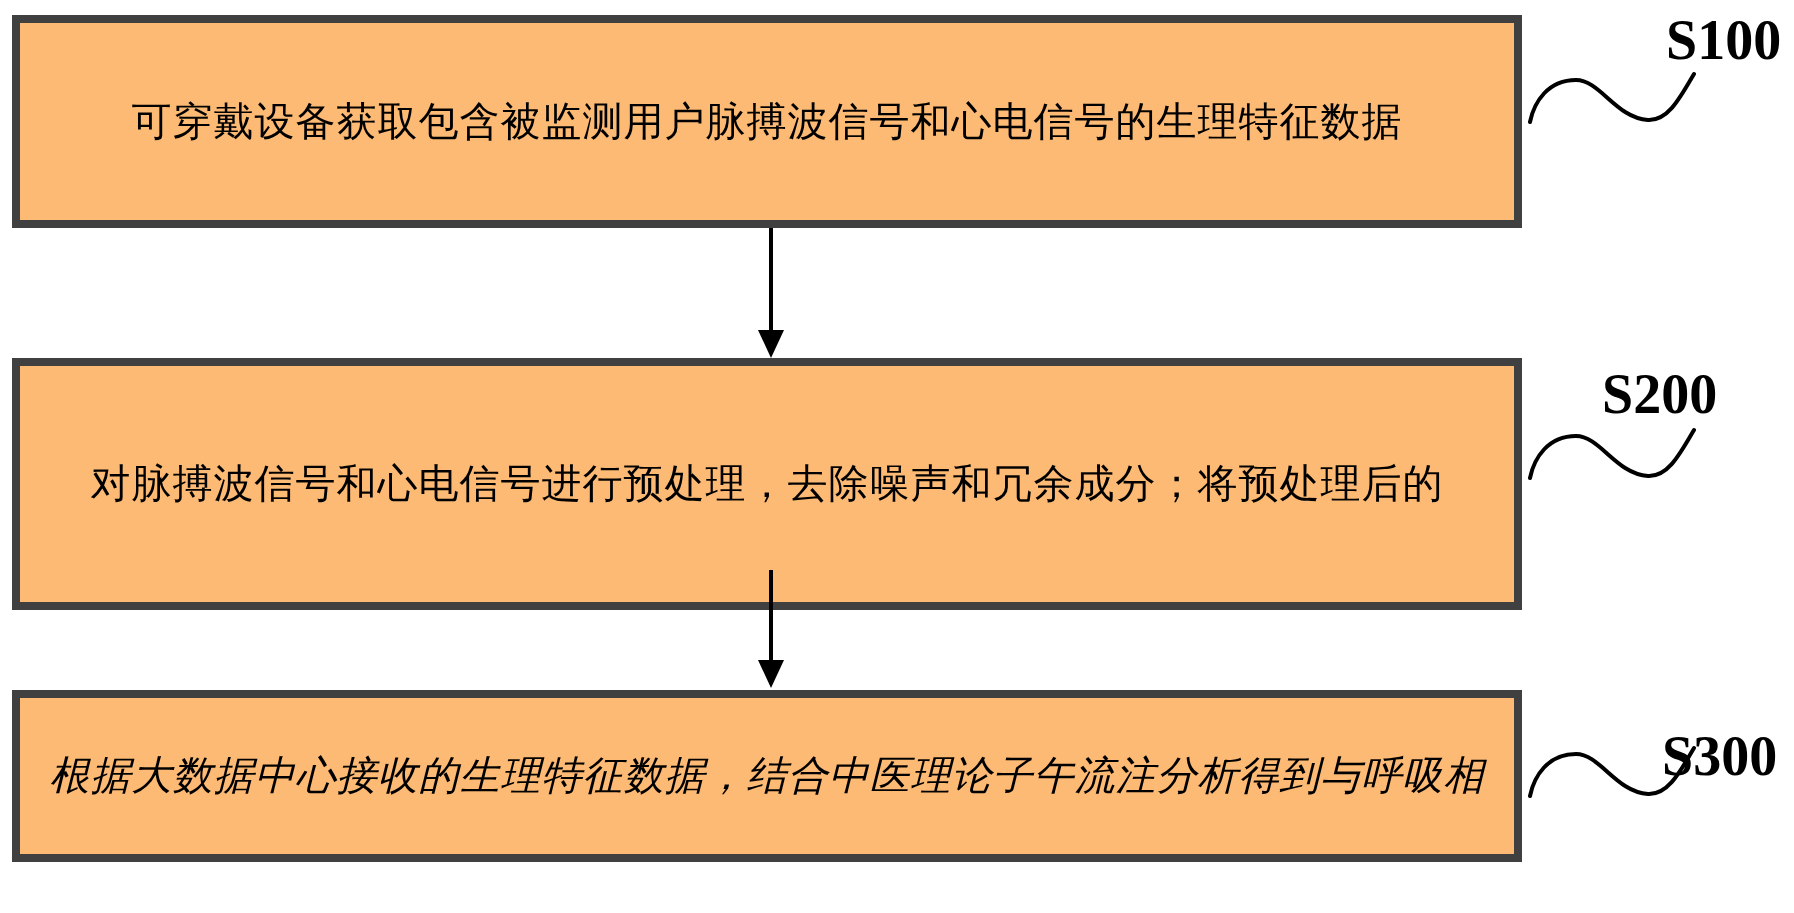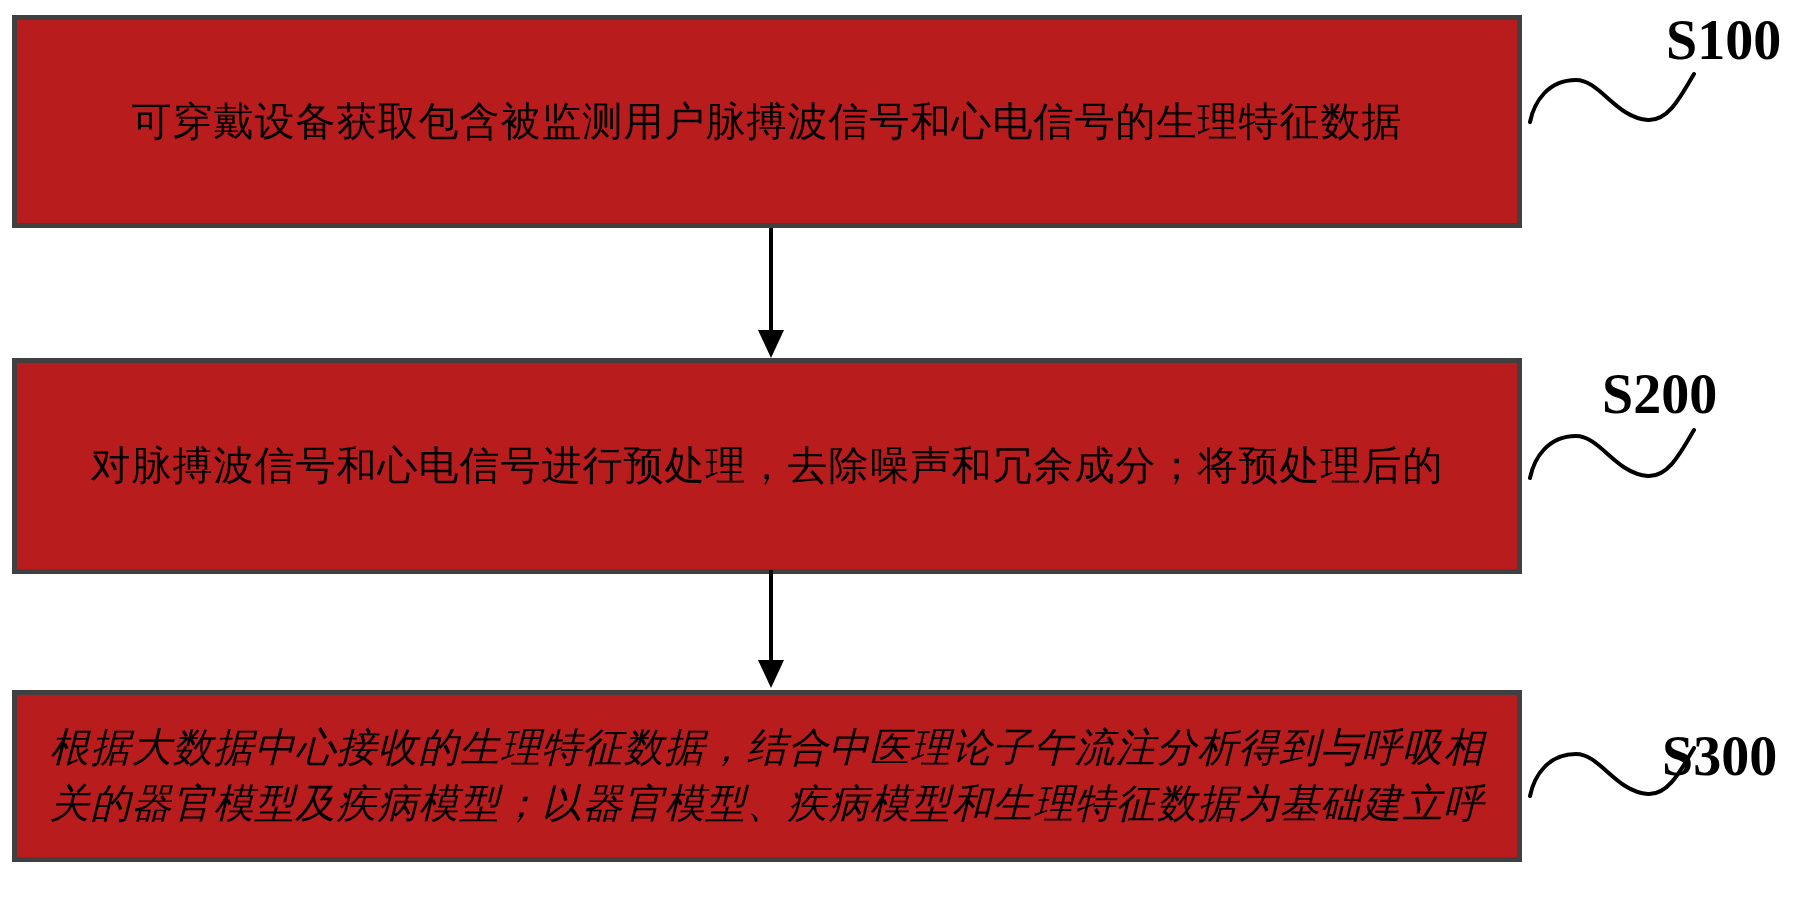--- a/index.html
+++ b/index.html
@@ -13,30 +13,30 @@
     height: 913px;
     background: #ffffff;
     font-family: "Liberation Serif", "DejaVu Serif", serif;
     color: #000000;
     overflow: hidden;
   }
   .process-box {
     position: absolute;
     left: 12px;
     width: 1510px;
-    border: 5px solid #404040;
-    background: #b91c1c;
+    border: 8px solid #404040;
+    background: #fdba74;
     box-sizing: border-box;
     display: flex;
     flex-direction: column;
     justify-content: center;
     align-items: center;
   }
   .box-1 { top: 15px;  height: 213px; }
-  .box-2 { top: 358px; height: 216px; }
+  .box-2 { top: 358px; height: 252px; }
   .box-3 { top: 690px; height: 172px; font-style: italic; }
   .box-text {
     width: 100%;
     text-align: center;
     font-size: 40px;
     line-height: 56px;
     letter-spacing: 1px;
     white-space: nowrap;
   }
   .arrow-shaft {
@@ -92,21 +92,20 @@
 
   <div class="process-box box-2">
     <div class="box-text">对脉搏波信号和心电信号进行预处理，去除噪声和冗余成分；将预处理后的</div>
   </div>
 
   <div class="arrow-shaft arrow-shaft-2"></div>
   <div class="arrow-head arrow-head-2"></div>
 
   <div class="process-box box-3">
     <div class="box-text">根据大数据中心接收的生理特征数据，结合中医理论子午流注分析得到与呼吸相</div>
-    <div class="box-text">关的器官模型及疾病模型；以器官模型、疾病模型和生理特征数据为基础建立呼</div>
   </div>
 
   <svg class="squiggle squiggle-1" viewBox="0 0 175 58">
     <path d="M 2,54 C 6,34 20,12 48,12 C 72,12 88,50 120,52 C 140,53 152,30 166,6" fill="none" stroke="#000000" stroke-width="4" stroke-linecap="round"></path>
   </svg>
   <svg class="squiggle squiggle-2" viewBox="0 0 175 58">
     <path d="M 2,54 C 6,34 20,12 48,12 C 72,12 88,50 120,52 C 140,53 152,30 166,6" fill="none" stroke="#000000" stroke-width="4" stroke-linecap="round"></path>
   </svg>
   <svg class="squiggle squiggle-3" viewBox="0 0 175 58">
     <path d="M 2,54 C 6,34 20,12 48,12 C 72,12 88,50 120,52 C 140,53 152,30 166,6" fill="none" stroke="#000000" stroke-width="4" stroke-linecap="round"></path>

